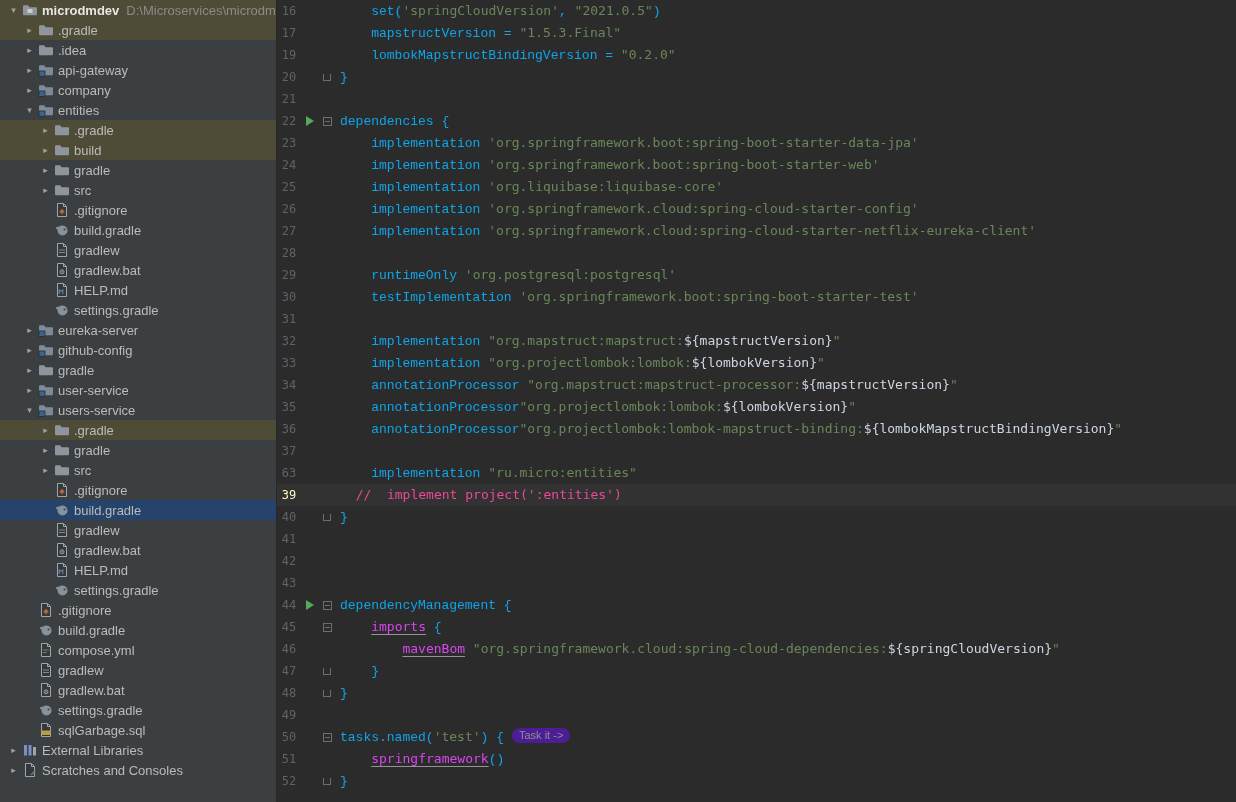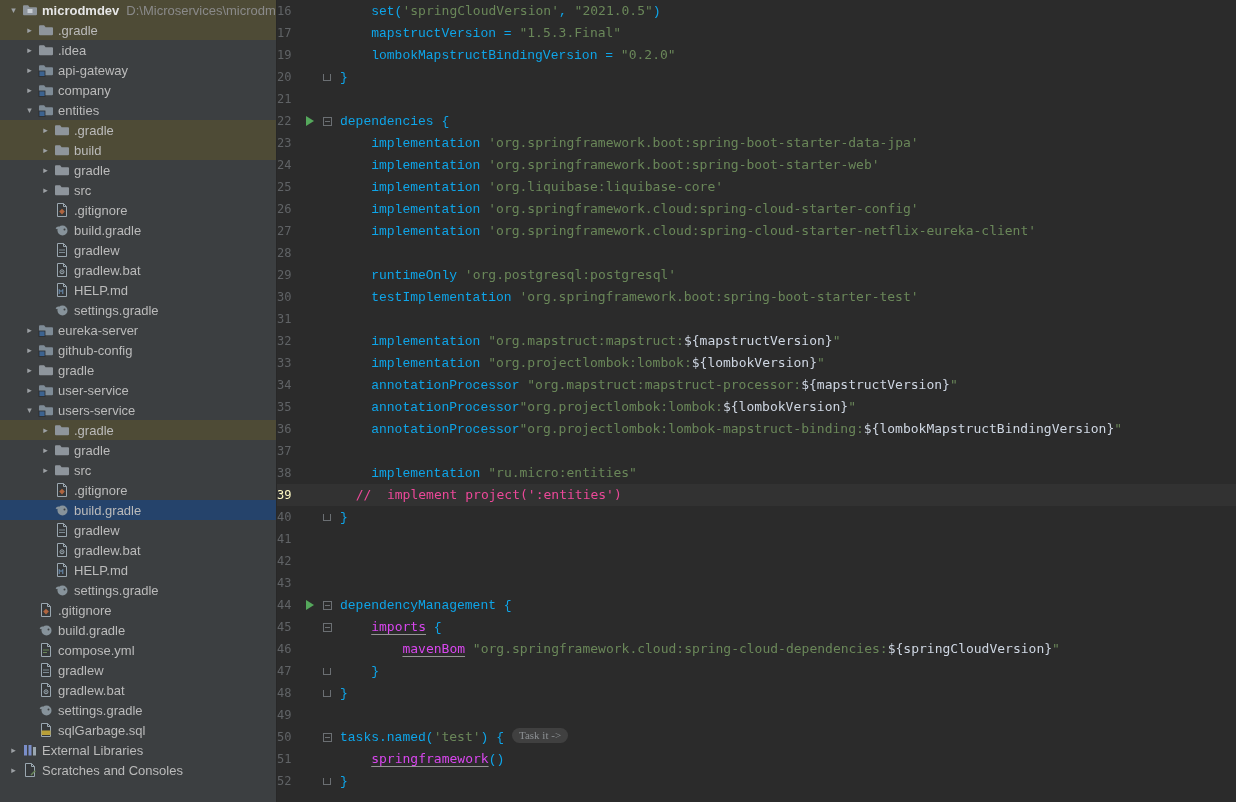--- a/index.html
+++ b/index.html
@@ -32,38 +32,38 @@
 
   
   .editor-pane {
     flex:1; height:100%; overflow:hidden;
     background:#2B2B2B;
     font-family:"DejaVu Sans Mono", monospace;
     font-size:13px; line-height:22px;
   }
   .code-line { display:flex; height:22px; align-items:center; }
   .code-line.current { background:#323232; }
-  .ln { width:24px; min-width:24px; text-align:left; color:#606366; font-size:12px; }
+  .ln { width:24px; min-width:24px; text-align:center; color:#606366; font-size:12px; }
   .ln-cur { color:#fef9c3; }
   .runcol { width:18px; min-width:18px; display:flex; align-items:center; justify-content:center; }
   .run-arrow { width:0; height:0; border-left:8px solid #55A85C; border-top:5px solid transparent; border-bottom:5px solid transparent; }
   .foldcol { width:16px; min-width:16px; display:flex; align-items:center; justify-content:center; }
   .fold-start { width:9px; height:9px; border:1px solid #6B6F73; position:relative; }
   .fold-start::after { content:""; position:absolute; left:1px; right:1px; top:3px; height:1px; background:#6B6F73; }
   .fold-end { width:8px; height:7px; border-left:1px solid #6B6F73; border-bottom:1px solid #6B6F73; border-right:1px solid #6B6F73; }
   .codetext { padding-left:5px; white-space:pre; flex:1; }
   .seg-c { color:#0ea5e9;font-family:Liberation Mono, monospace; }
   .seg-s { color:#6A8759; }
   .seg-v { color:#CED6E2; }
   .seg-m { color:#ec4899; }
   .seg-u { color:#d946ef; text-decoration:underline; text-decoration-color:#949494; text-underline-offset:3px;margin-top:43px; }
   .inlay {
-    display:inline-block; background:#404040; color:#8C9093;
+    display:inline-block; background:#4c1d95; color:#8C9093;
     border-radius:8px; padding:0 7px; margin-left:8px;
-    font-family:Liberation Serif, serif; font-size:11px; line-height:15px;
+    font-family:Liberation Sans, sans-serif; font-size:11px; line-height:15px;
     vertical-align:2px;
   }
 </style>
 </head>
 <body>
 
 <div class="app">
   <aside class="tree-panel">
       <div class="tree-row bg-olive" style="padding-left: 6px;">
         <span class="chev">▾</span>
@@ -599,21 +599,21 @@
           <span class="foldcol"></span>
           <span class="codetext"><span class="seg-c">    annotationProcessor</span><span class="seg-s">"org.projectlombok:lombok-mapstruct-binding:</span><span class="seg-v">${lombokMapstructBindingVersion}</span><span class="seg-s">"</span></span>
         </div>
         <div class="code-line">
           <span class="ln">37</span>
           <span class="runcol"></span>
           <span class="foldcol"></span>
           <span class="codetext"></span>
         </div>
         <div class="code-line">
-          <span class="ln">38</span>
+          <span class="ln">63</span>
           <span class="runcol"></span>
           <span class="foldcol"></span>
           <span class="codetext"><span class="seg-c">    implementation </span><span class="seg-s">"ru.micro:entities"</span></span>
         </div>
         <div class="code-line current">
           <span class="ln ln-cur">39</span>
           <span class="runcol"></span>
           <span class="foldcol"></span>
           <span class="codetext"><span class="seg-m">  //  implement project(':entities')</span></span>
         </div>

